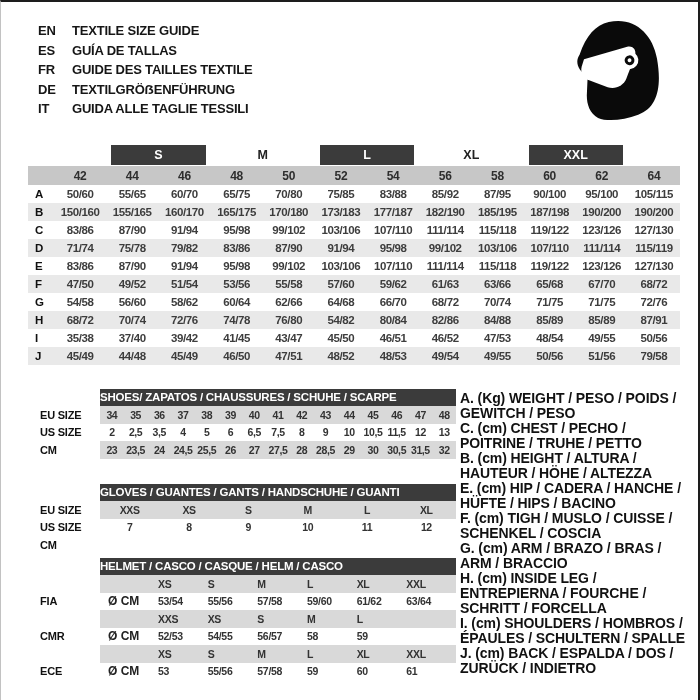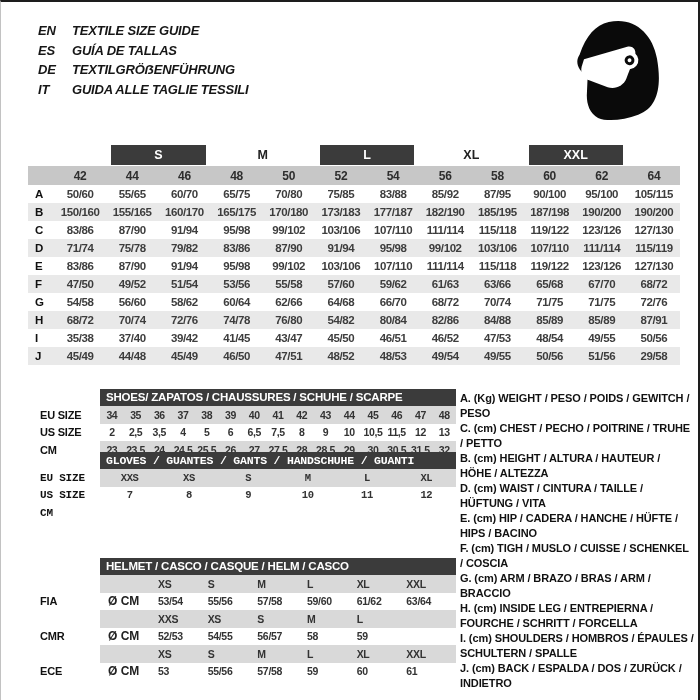--- a/index.html
+++ b/index.html
@@ -6,21 +6,21 @@
     --dark-bar:#3b3b3b; --size-row-bg:#c7c7c7; --zebra-bg:#e9e9e9;
     --section-row-bg:#d9d9d9; --text:#161616; --value-text:#3d3d3d;
   }
   *{margin:0;padding:0;box-sizing:border-box;}
   html,body{width:700px;height:700px;background:#fff;overflow:hidden;}
   body{font-family:"Liberation Sans",sans-serif;font-weight:700;color:var(--text);position:relative;}
   .frame{position:absolute;inset:0;border-top:2px solid #1d1d1d;border-right:2px solid #1d1d1d;border-left:1px solid #c2c2c2;pointer-events:none;z-index:9;}
 
   
   .lang-block{position:absolute;left:38px;top:21px;}
-  .lang-row{display:flex;height:19.5px;align-items:center;font-size:13px;letter-spacing:-0.2px;font-style:italic;}
+  .lang-row{display:flex;height:19.5px;align-items:center;font-size:13px;letter-spacing:-0.2px;}
   .lang-code{width:34px;}
   .lang-title{white-space:nowrap;}
 
   
   .helmet-icon{position:absolute;left:562px;top:18px;}
 
   
   .main-table{position:absolute;left:28px;top:144px;width:652px;}
   .mt-row{display:grid;grid-template-columns:26px repeat(12,1fr);align-items:center;}
   .mt-group-row{height:22px;align-items:center;}
@@ -29,52 +29,56 @@
   .mt-size-row{background:var(--size-row-bg);height:19px;}
   .mt-size{text-align:center;font-size:12px;color:#2e2e2e;letter-spacing:-0.3px;}
   .mt-data-row{height:18px;}
   .mt-data-row.zebra{background:var(--zebra-bg);}
   .mt-letter{font-size:11.5px;padding-left:7px;color:#111;}
   .mt-val{text-align:center;font-size:11.5px;color:var(--value-text);letter-spacing:-0.4px;white-space:nowrap;}
 
   
   .sub-table{position:absolute;left:28px;width:428px;}
   .shoes-table{top:389px;}
-  .gloves-table{top:452px;font-family:Liberation Mono, monospace;}
+  .gloves-table{top:484px;}
   .helmet-table{top:558px;}
-  .st-title{margin-left:72px;background:var(--dark-bar);color:#fff;font-size:11.5px;height:17px;line-height:17px;padding-left:6px;letter-spacing:-0.2px;white-space:nowrap;}
+  .st-title{margin-left:72px;background:var(--dark-bar);color:#fff;font-size:11.5px;height:17px;line-height:17px;padding-left:0;letter-spacing:-0.2px;white-space:nowrap;}
   .st-row{display:flex;height:17.5px;align-items:center;}
   .st-label{width:72px;font-size:11px;padding-left:12px;color:#111;letter-spacing:-0.2px;}
   .st-vals{flex:1;display:grid;height:100%;align-items:center;}
   .st-vals.shaded{background:var(--section-row-bg);}
   .cols15{grid-template-columns:repeat(15,1fr);}
   .cols6{grid-template-columns:repeat(6,1fr);}
   .st-val{text-align:center;font-size:10.5px;color:#333;letter-spacing:-0.4px;white-space:nowrap;}
   .hm-vals{flex:1;display:grid;height:100%;align-items:center;grid-template-columns:58px repeat(6,1fr);}
   .hm-vals.shaded{background:var(--section-row-bg);}
   .hm-prefix{font-size:12px;padding-left:8px;color:#222;}
   .hm-val{text-align:left;font-size:10.5px;color:#333;letter-spacing:-0.3px;white-space:nowrap;}
 
   
   .legend{position:absolute;left:460px;top:391px;width:234px;}
-  .legend-item{font-size:11px;line-height:15px;color:#111;letter-spacing:-0.1px;}
+  .legend-item{font-size:14px;line-height:15px;color:#111;letter-spacing:-0.1px;}
 </style>
 </head>
 <body>
 
 <div class="frame"></div>
 
 <div class="lang-block">
     <div class="lang-row">
       <span class="lang-code">EN</span>
       <span class="lang-title">TEXTILE SIZE GUIDE</span>
     </div>
     <div class="lang-row">
       <span class="lang-code">ES</span>
       <span class="lang-title">GUÍA DE TALLAS</span>
+    </div>
+    <div class="lang-row">
+      <span class="lang-code">FR</span>
+      <span class="lang-title">GUIDE DES TAILLES TEXTILE</span>
     </div>
     <div class="lang-row">
       <span class="lang-code">DE</span>
       <span class="lang-title">TEXTILGRÖẞENFÜHRUNG</span>
     </div>
     <div class="lang-row">
       <span class="lang-code">IT</span>
       <span class="lang-title">GUIDA ALLE TAGLIE TESSILI</span>
     </div>
   </div>
@@ -256,21 +260,21 @@
         <div class="mt-val">44/48</div>
         <div class="mt-val">45/49</div>
         <div class="mt-val">46/50</div>
         <div class="mt-val">47/51</div>
         <div class="mt-val">48/52</div>
         <div class="mt-val">48/53</div>
         <div class="mt-val">49/54</div>
         <div class="mt-val">49/55</div>
         <div class="mt-val">50/56</div>
         <div class="mt-val">51/56</div>
-        <div class="mt-val">29/58</div>
+        <div class="mt-val">79/58</div>
       </div>
     </div>
 </div>
 
 <div class="sub-table shoes-table">
   <div class="st-title">SHOES/ ZAPATOS / CHAUSSURES / SCHUHE / SCARPE</div>
   <div>
       <div class="st-row">
         <div class="st-label">EU SIZE</div>
         <div class="st-vals cols15 shaded">
@@ -440,20 +444,19 @@
           <div class="hm-val">61</div>
         </div>
       </div>
     </div>
 </div>
 
 <div class="legend">
     <div class="legend-item">A. (Kg) WEIGHT / PESO / POIDS / GEWITCH / PESO</div>
     <div class="legend-item">C. (cm) CHEST / PECHO / POITRINE / TRUHE / PETTO</div>
     <div class="legend-item">B. (cm) HEIGHT / ALTURA / HAUTEUR / HÖHE / ALTEZZA</div>
-    <div class="legend-item">D. (cm) WAIST / CINTURA / TAILLE / HÜFTUNG / VITA</div>
     <div class="legend-item">E. (cm) HIP / CADERA / HANCHE / HÜFTE / HIPS / BACINO</div>
     <div class="legend-item">F. (cm) TIGH / MUSLO / CUISSE / SCHENKEL / COSCIA</div>
     <div class="legend-item">G. (cm) ARM / BRAZO / BRAS / ARM / BRACCIO</div>
     <div class="legend-item">H. (cm) INSIDE LEG / ENTREPIERNA / FOURCHE / SCHRITT / FORCELLA</div>
     <div class="legend-item">I. (cm) SHOULDERS / HOMBROS / ÉPAULES / SCHULTERN / SPALLE</div>
     <div class="legend-item">J. (cm) BACK / ESPALDA / DOS / ZURÜCK / INDIETRO</div>
   </div>
 
 </body></html>

